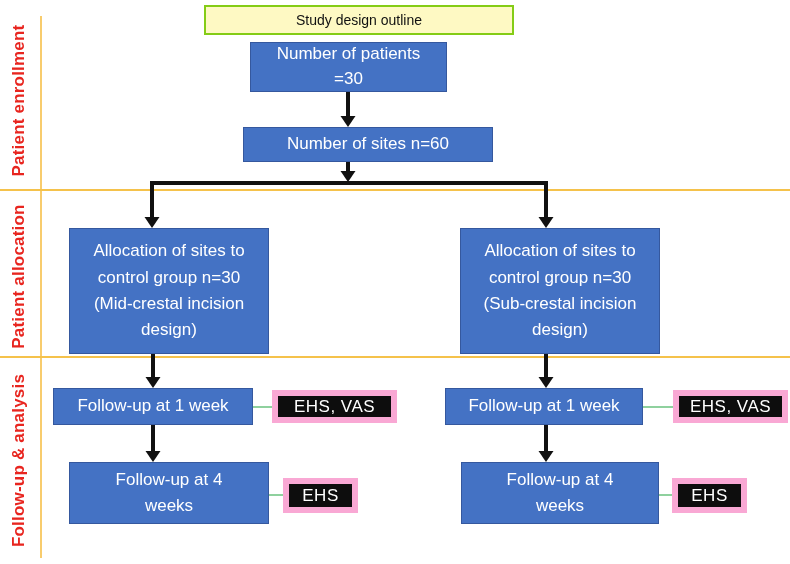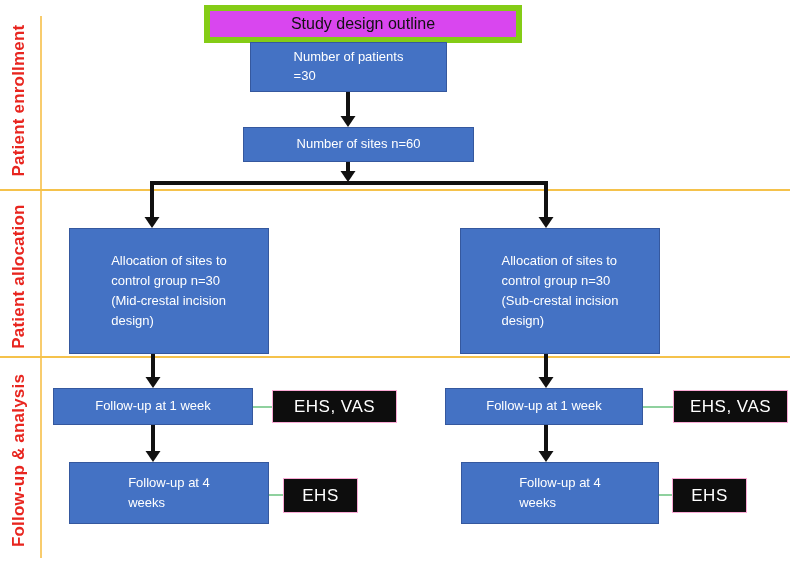--- a/index.html
+++ b/index.html
@@ -9,32 +9,32 @@
   }
   .vline{position:absolute;left:40px;top:16px;width:2px;height:542px;background:#f8cc6d;}
   .hline{position:absolute;left:0;width:790px;height:2px;background:#f5c24b;}
   .stage-label{
     position:absolute;left:6px;height:26px;display:flex;align-items:center;justify-content:center;
     transform:rotate(-90deg);transform-origin:top left;
     color:#e8251f;font-size:17px;font-weight:600;letter-spacing:.2px;white-space:nowrap;
   }
   .connectors{position:absolute;left:0;top:0;z-index:2;pointer-events:none;}
   .titlebox{
-    position:absolute;left:204px;top:5px;width:306px;height:26px;background:#d946ef;
-    border:6px solid #84cc16;display:flex;align-items:center;justify-content:center;
-    font-size:16px;color:#111;z-index:3;
+    position:absolute;left:204px;top:5px;width:306px;height:26px;background:#fef9c3;
+    border:2px solid #84cc16;display:flex;align-items:center;justify-content:center;
+    font-size:14px;color:#111;z-index:3;
   }
   .bluebox{
     position:absolute;background:#4472c4;border:1px solid #35589e;color:#ffffff;
-    display:flex;align-items:center;justify-content:center;
-    font-size:13px;line-height:1.45;white-space:pre-line;z-index:3;box-sizing:border-box;
+    display:flex;align-items:center;justify-content:center;text-align:center;
+    font-size:17px;line-height:1.45;white-space:pre-line;z-index:3;box-sizing:border-box;
   }
   .bluebox.tall{line-height:1.55;margin-left:16px;}
   .tag{
-    position:absolute;background:#0d0d0d;border:1px solid #f9a8d4;color:#ffffff;
+    position:absolute;background:#0d0d0d;border:6px solid #f9a8d4;color:#ffffff;
     display:flex;align-items:center;justify-content:center;font-size:17px;
     z-index:3;box-sizing:border-box;letter-spacing:.5px;
   }
   .gline{position:absolute;height:2px;background:#8fd19e;z-index:1;}
 </style>
 </head>
 <body>
 
 <div class="canvas">
 
@@ -65,21 +65,21 @@
       <polygon points="538.5,377 553.5,377 546,388"></polygon>
       <polygon points="145.5,451 160.5,451 153,462"></polygon>
       <polygon points="538.5,451 553.5,451 546,462"></polygon>
     </g>
   </svg>
 
   <div class="titlebox">Study design outline</div>
 
   <div class="bluebox" style="left:250px;top:42px;width:197px;height:50px;">Number of patients
 =30</div>
-  <div class="bluebox" style="left:243px;top:127px;width:231px;height:35px;">Number of sites n=60</div>
+  <div class="bluebox" style="left:243px;top:127px;width:250px;height:35px;">Number of sites n=60</div>
 
   <div class="bluebox tall" style="left:53px;top:228px;width:200px;height:126px;">Allocation of sites to
 control group n=30
 (Mid-crestal incision
 design)</div>
   <div class="bluebox tall" style="left:444px;top:228px;width:200px;height:126px;">Allocation of sites to
 control group n=30
 (Sub-crestal incision
 design)</div>
 

